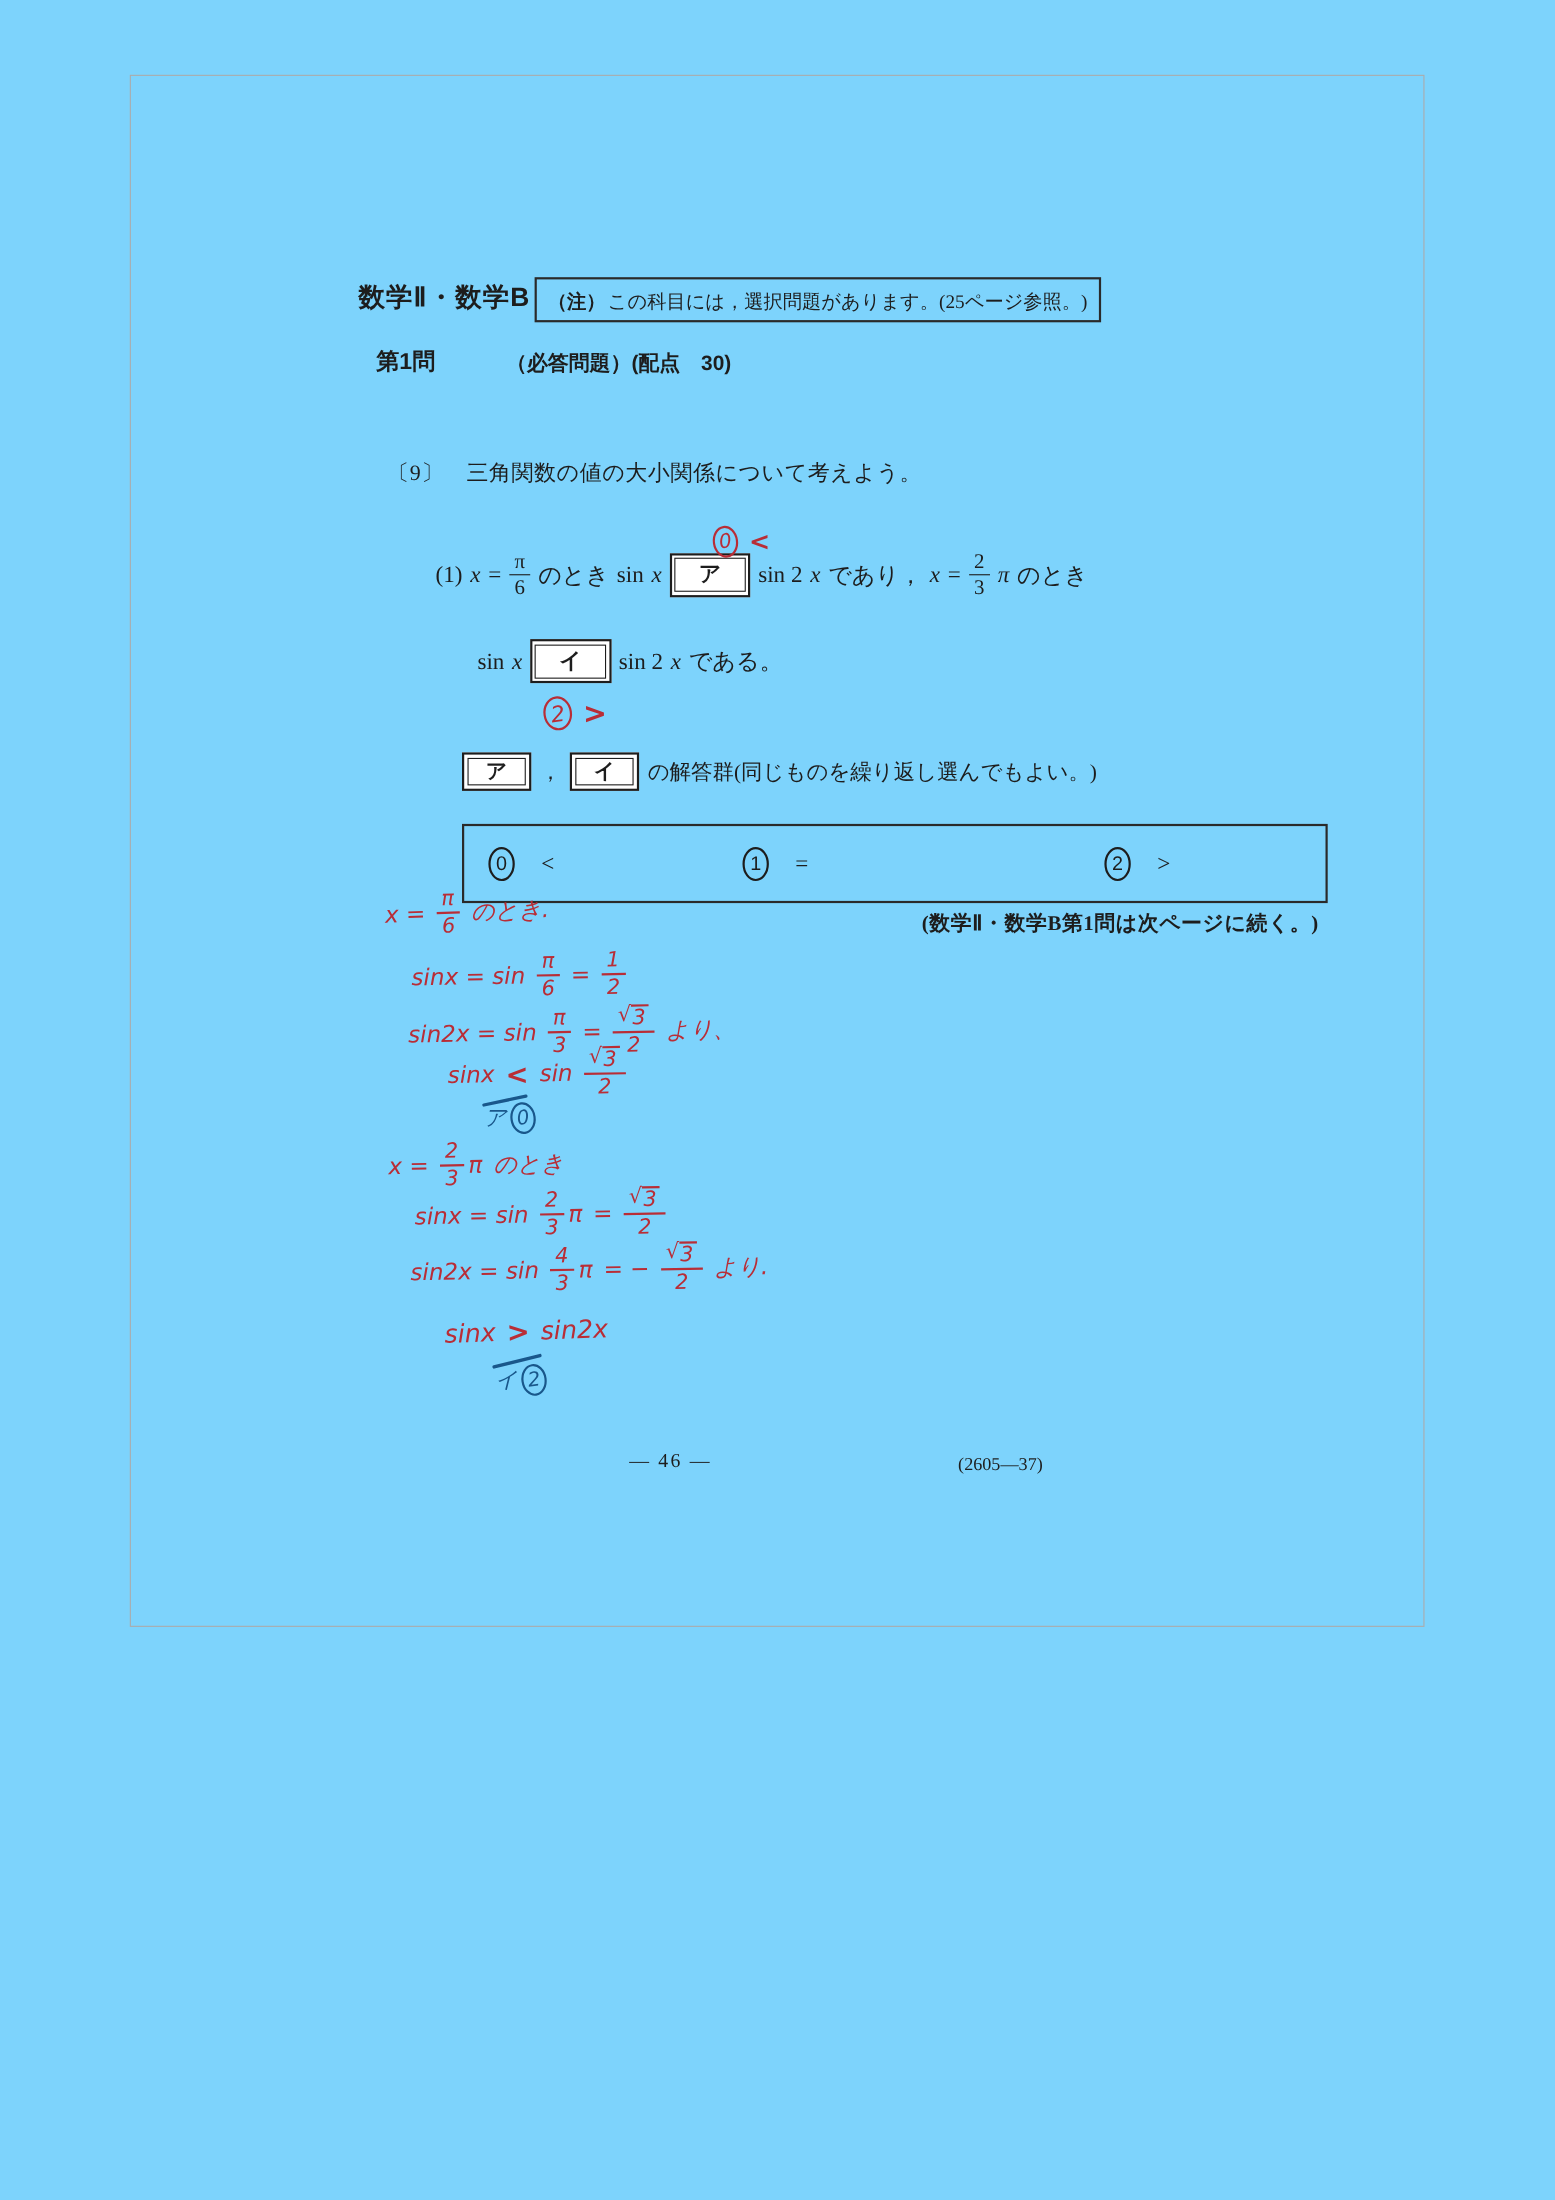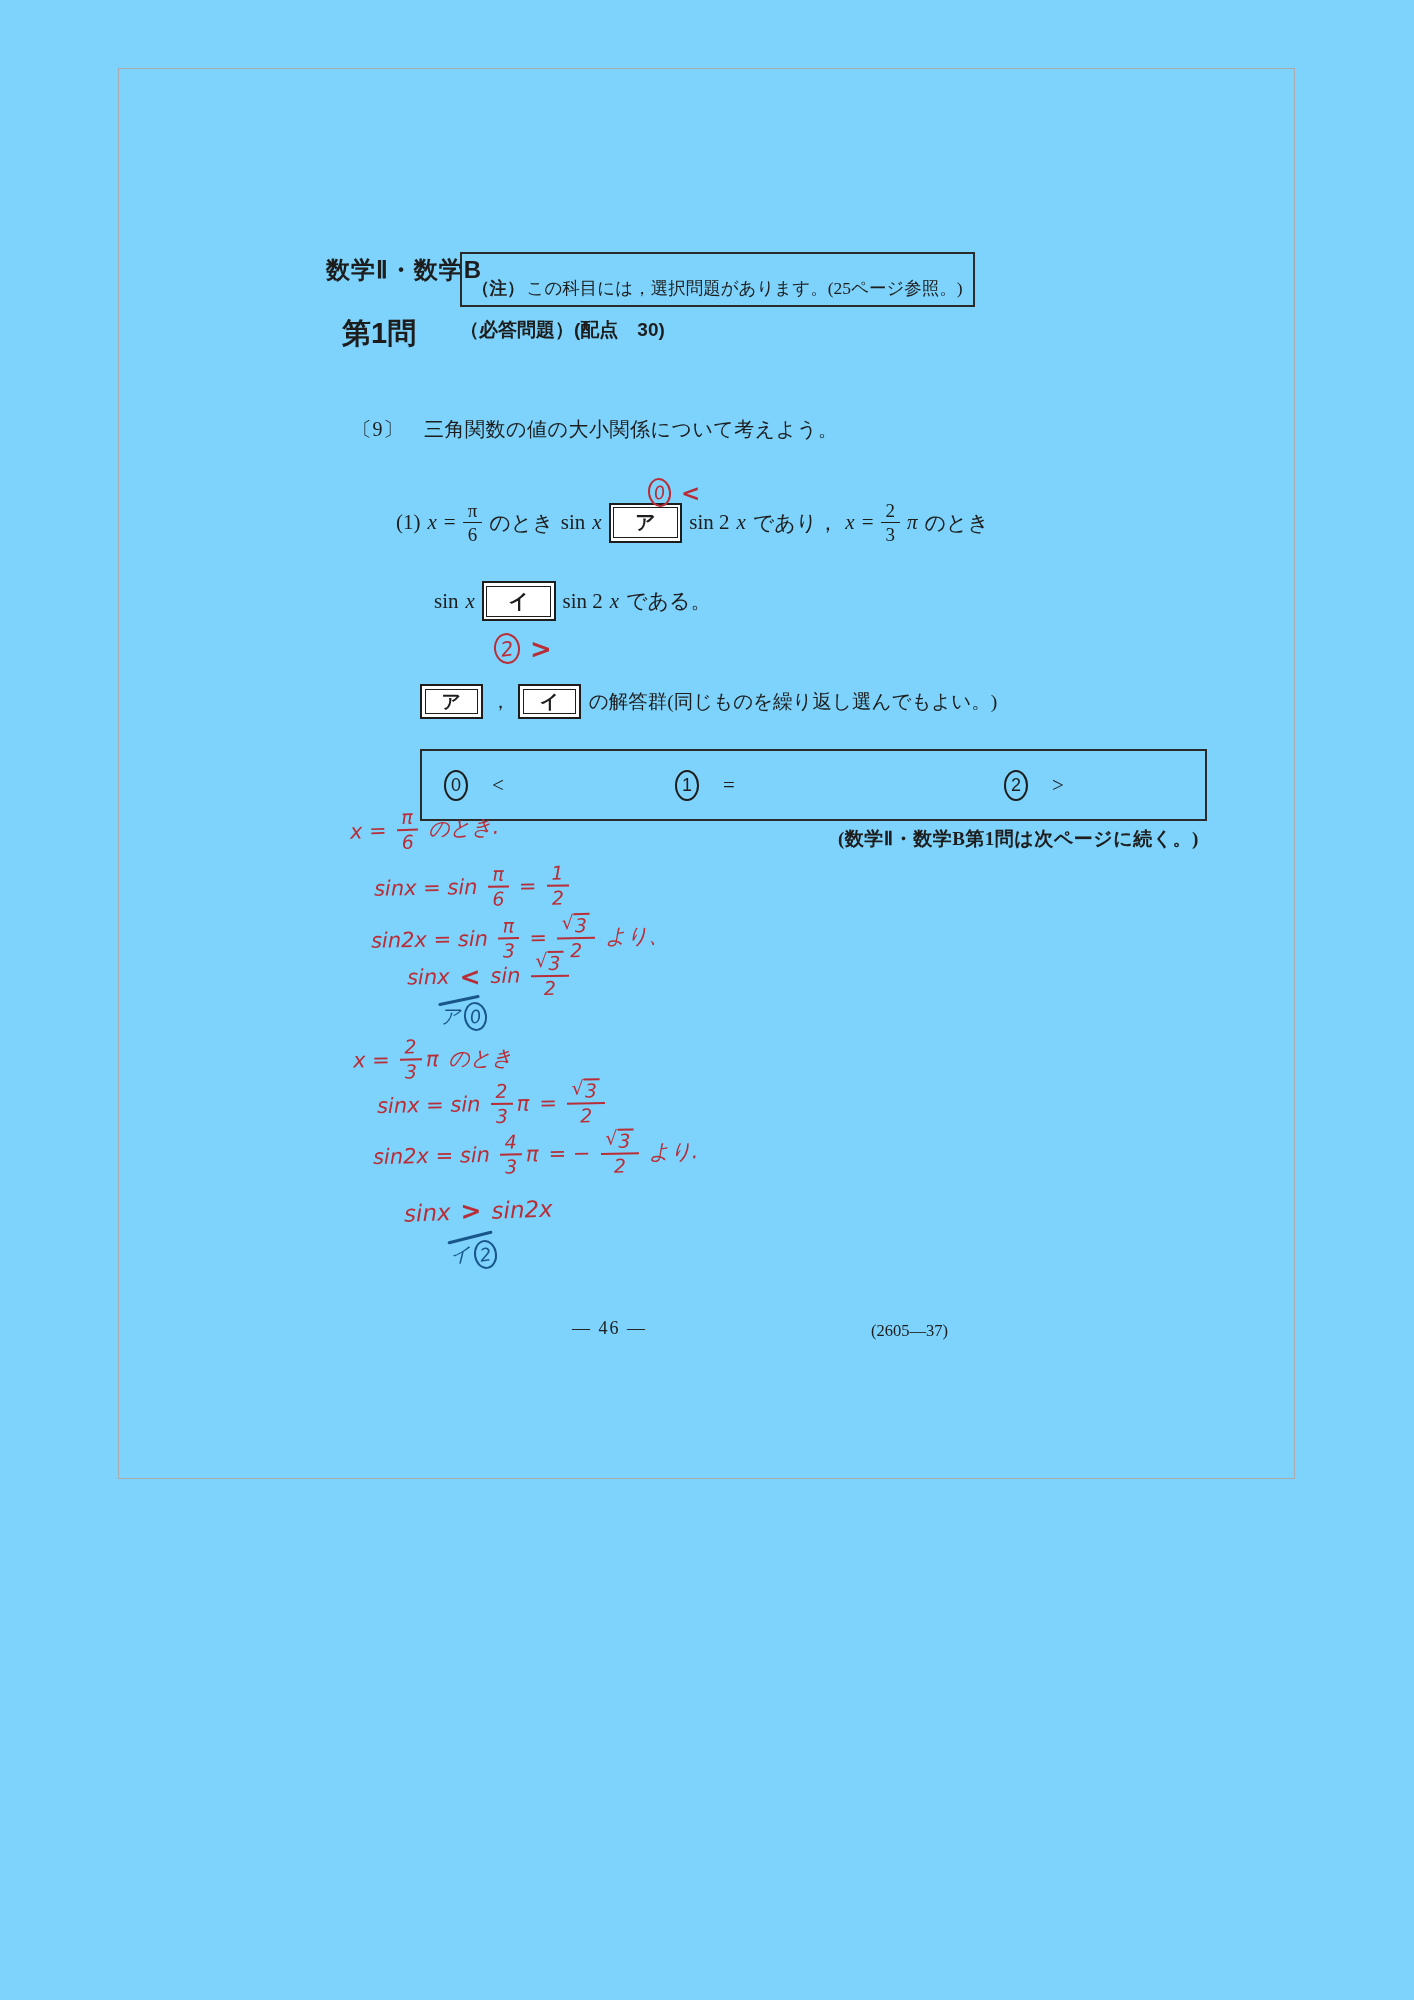--- a/index.html
+++ b/index.html
@@ -6,24 +6,24 @@
   #stage {
     position:relative; width:1414px; height:2000px; background:#7dd3fc;
     font-family:"Liberation Serif", serif; color:#1d1d1d; overflow:hidden;
   }
   .abs { position:absolute; }
 
   .paper-border { left:118px; top:68px; width:1175px; height:1409px; border:1px solid #ababab; }
 
   
   .subject { left:326px; top:254px; font-family:"Liberation Sans",sans-serif; font-weight:bold; font-size:24px; letter-spacing:1px; }
-  .notebox { left:460px; top:252px; border:2px solid #2a2a2a; padding:22px 10px 5px; font-size:17.5px; white-space:nowrap; }
+  .notebox { left:486px; top:252px; border:2px solid #2a2a2a; padding:8px 10px 5px; font-size:17.5px; white-space:nowrap; }
   .notebox .nlabel { font-weight:bold; margin-right:2px; }
 
-  .sec-title { left:342px; top:314px; font-family:"Liberation Sans",sans-serif; font-weight:bold; font-size:29px;text-align:right; }
+  .sec-title { left:342px; top:314px; font-family:"Liberation Sans",sans-serif; font-weight:bold; font-size:21px;text-align:right; }
   .sec-sub { left:460px; top:317px; font-family:"Liberation Sans",sans-serif; font-weight:600; font-size:19px; }
 
   .intro { left:352px; top:416px; font-size:20px; letter-spacing:.5px; }
 
   
   .mrow { display:flex; align-items:center; white-space:nowrap; font-size:21px; }
   .mrow > * { margin-right:7px; }
   .it { font-style:italic; }
   .frac { display:inline-flex; flex-direction:column; align-items:center; line-height:1.12; font-size:19px; }
   .frac .fn { border-bottom:1.6px solid currentColor; padding:0 5px 1px; display:inline-flex; align-items:flex-end; }

